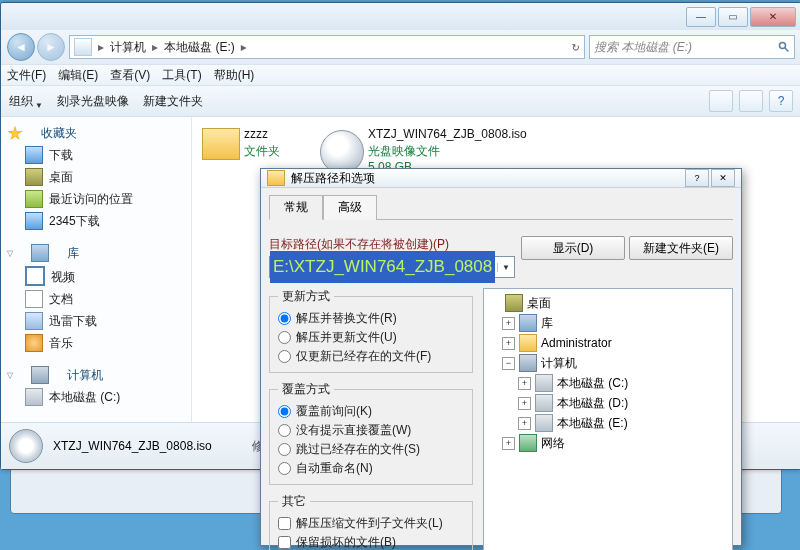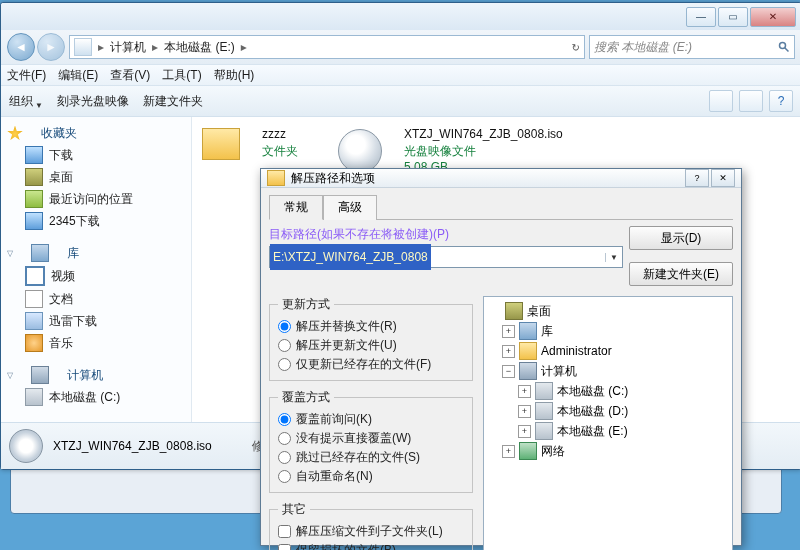--- a/index.html
+++ b/index.html
@@ -31,65 +31,65 @@
 .toolbar .tb-item{display:flex;align-items:flex-end;gap:2px}
 .tri{font-size:8px;color:#333}
 .toolbar-right{margin-left:auto;display:flex;gap:6px}
 .tb-icon{width:22px;height:20px;border:1px solid #bcd0e1;background:linear-gradient(#fdfeff,#e3eef7);border-radius:2px}
 
 .body{flex:1;display:flex;min-height:0;border-top:1px solid #d3e1ed}
 .sidebar{width:186px;background:#fbfdff;border-right:1px solid #e0e9f1;padding:6px 2px;overflow:hidden}
 .side-group{margin-bottom:10px}
 .side-head{display:flex;align-items:center;gap:18px;padding:2px 4px;color:#164a7a;font-size:12px}
 .side-head .tri{color:#6f88a0;font-size:8px}
-.side-item{display:flex;align-items:center;gap:6px;padding:2px 4px 2px 22px;color:#1a1a1a}
+.side-item{display:flex;align-items:flex-end;gap:6px;padding:2px 4px 2px 22px;color:#1a1a1a}
 .ic{width:16px;height:16px;display:inline-block}
 .ic-star{background:radial-gradient(circle,#ffcf4d,#e6a400);clip-path:polygon(50% 0,61% 35%,98% 35%,68% 57%,79% 91%,50% 70%,21% 91%,32% 57%,2% 35%,39% 35%)}
 .ic-folder{background:linear-gradient(#ffe9a6,#f3c24b);border:1px solid #caa23a}
 .ic-folder-m{background:linear-gradient(#ffe9a6,#f3c24b);border:1px solid #caa23a;width:36px;height:30px}
 .ic-dl{background:linear-gradient(#bfe1ff,#5e9edb);border:1px solid #3a76b0}
 .ic-desk{background:linear-gradient(#cfcf7c,#97974a);border:1px solid #777738}
 .ic-recent{background:linear-gradient(#c9e68e,#8fbd42);border:1px solid #6e9531}
 .ic-lib{background:linear-gradient(#c4d8ec,#7fa9cf);border:1px solid #5c86ad}
 .ic-video{border:2px solid #5282b1;background:#fff}
 .ic-pic{border:2px solid #5282b1;background:linear-gradient(#c1dba6,#8cbb5a)}
 .ic-doc{background:#fff;border:1px solid #999}
 .ic-th{background:linear-gradient(#d7e8ff,#9abce0);border:1px solid #6b94bb}
 .ic-music{background:radial-gradient(circle,#ffd28a,#e69a2d);border:1px solid #b87b1b}
 .ic-pc{background:linear-gradient(#d0dbe7,#93a8bd);border:1px solid #6b8197}
 .ic-drive{background:linear-gradient(#e4e9ee,#b7c2cd);border:1px solid #8f9ca8}
 .ic-net{background:linear-gradient(#bfe1c7,#5eb176);border:1px solid #3c8a54}
 
 .content{flex:1;background:#fff;padding:10px;display:flex;gap:40px;align-items:flex-start}
-.fileitem{display:flex;gap:22px;align-items:center}
+.fileitem{display:flex;gap:4px;align-items:flex-end}
 .file-icon{width:42px;height:42px;background:radial-gradient(circle at 40% 35%,#fff 25%,#d5dde5 55%,#a2b0bd);border:1px solid #8a98a5;border-radius:50%}
 .file-meta{color:#15803d}
 .file-name{color:#111;margin-bottom:2px}
 
 .statusbar{height:46px;background:linear-gradient(#f2f7fb,#e4edf4);border-top:1px solid #d0dfec;display:flex;align-items:center;gap:10px;padding:0 8px}
 .status-thumb{width:32px;height:32px;border-radius:50%;background:radial-gradient(circle,#fff 30%,#c8d3de 60%,#9daebf);border:1px solid #8796a4}
 
 
 .dialog{position:absolute;left:260px;top:168px;width:480px;height:376px;background:#f0f0f0;border:1px solid #5e7b95;box-shadow:2px 3px 10px rgba(0,0,0,.4);display:flex;flex-direction:column}
 .dlg-title{height:26px;background:linear-gradient(#fdfefe,#e7eef4);display:flex;align-items:center;padding:0 6px;gap:6px;border-bottom:1px solid #c8d3dd}
 .dlg-title .ic{width:16px;height:16px}
 .dlg-title-right{margin-left:auto;display:flex;gap:2px}
 .dlg-tbtn{width:22px;height:16px;border:1px solid #a7b8c7;background:linear-gradient(#fbfdff,#dce7f0);font-size:9px;display:flex;align-items:center;justify-content:center}
 .dlg-body{flex:1;padding:6px 8px 8px;display:flex;flex-direction:column;gap:4px}
-.tabs{display:flex;gap:0;border-bottom:1px solid #b5b5b5;margin-bottom:2px}
+.tabs{display:flex;gap:0;border-bottom:1px solid #b5b5b5;margin-bottom:12px}
 .tab{padding:3px 14px;border:1px solid #b5b5b5;border-bottom:none;background:#f6f6f6;position:relative;top:1px}
 .tab.active{background:#f0f0f0;border-bottom:1px solid #f0f0f0}
 
 .path-row{display:flex;gap:6px;align-items:flex-start}
 .path-col{flex:1;display:flex;flex-direction:column;gap:3px}
-.path-label{color:#8b5cf6}
+.path-label{color:#7f1d1d}
 .path-input{height:20px;border:1px solid #7d97ad;background:#fff;display:flex;align-items:center}
-.path-input .sel{background:#2f62c5;color:#fef9c3;padding:6px 3px;font-size:12px}
+.path-input .sel{background:#2f62c5;color:#bef264;padding:6px 3px;font-size:17px}
 .path-input .dd{margin-left:auto;width:16px;text-align:center;border-left:1px solid #b9c6d2;color:#333;font-size:8px}
-.side-btns{display:flex;flex-direction:column;gap:12px}
+.side-btns{display:flex;flex-direction:row;gap:4px}
 .btn{height:22px;min-width:86px;padding:0 8px;border:1px solid #9a9a9a;background:linear-gradient(#fdfdfd,#e3e3e3);display:inline-flex;align-items:center;justify-content:center;border-radius:2px}
 
 .cols{flex:1;display:flex;gap:10px;margin-top:6px;min-height:0}
 .col-left{width:204px;display:flex;flex-direction:column;gap:8px}
 fieldset{border:1px solid #c4c4c4;padding:4px 8px 6px;margin:0}
 legend{padding:0 4px;color:#1a1a1a}
 .radio,.check{display:flex;align-items:center;gap:5px;padding:1px 0;color:#222}
 .radio input,.check input{margin:0}
 .col-right{flex:1;border:1px solid #9aafc2;background:#fff;padding:4px;overflow:auto}
 .tree-item{display:flex;align-items:center;gap:4px;padding:1px 0}

